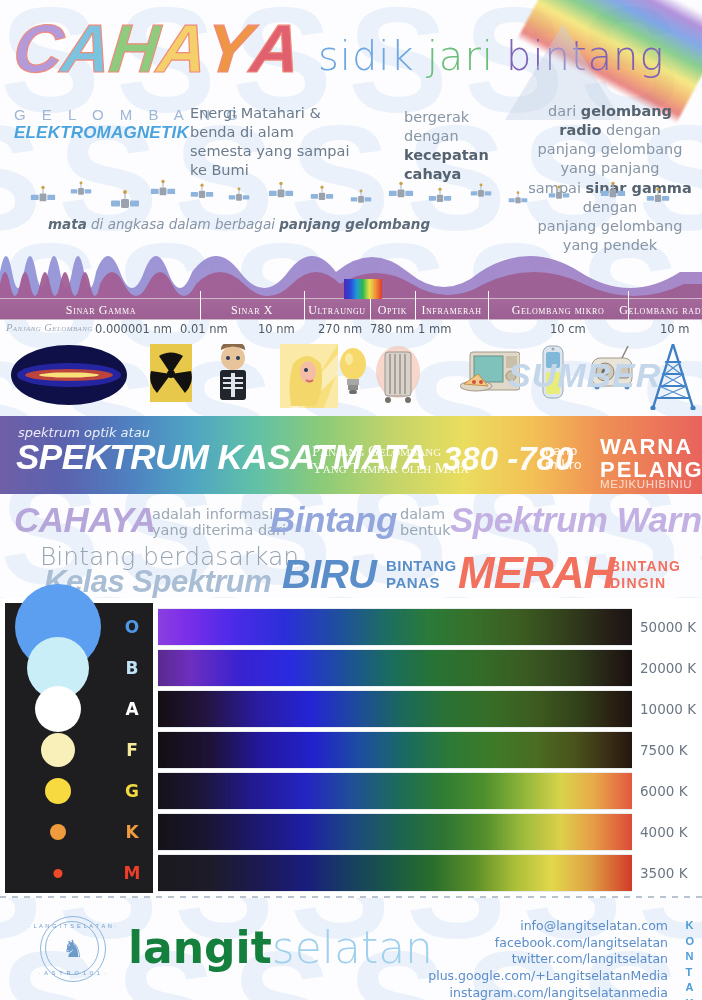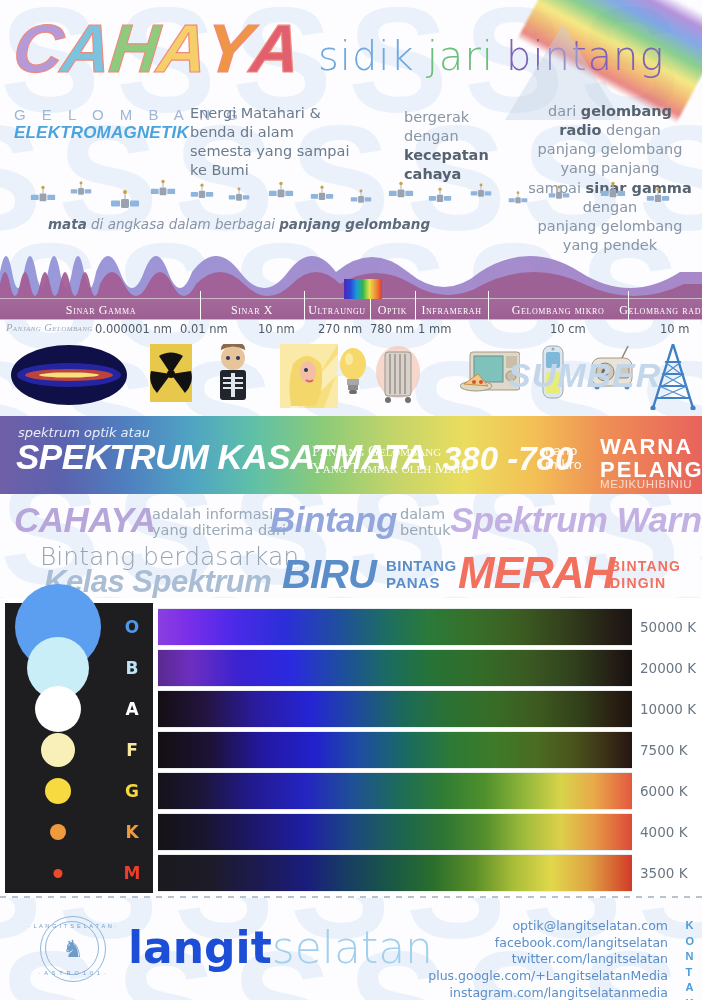--- a/index.html
+++ b/index.html
@@ -151,21 +151,21 @@
   .f-logo-seal2 { position:absolute; left:45px; top:23px; width:56px; height:56px;
     border-radius:50%; border:1px solid #8fb7dd; }
   .seal-txt-top { position:absolute; left:50%; top:6px; transform:translateX(-50%);
     font-size:5.6px; letter-spacing:.7px; color:#6d9ccb; white-space:nowrap; }
   .seal-txt-bot { position:absolute; left:50%; bottom:5px; transform:translateX(-50%);
     font-size:5.6px; letter-spacing:1.2px; color:#6d9ccb; white-space:nowrap; }
   .seal-glyph { position:absolute; left:50%; top:50%; transform:translate(-50%,-50%);
     font-size:24px; color:#6d9ccb; line-height:1; }
   .f-name { position:absolute; left:128px; top:28px; font-size:44px; line-height:1;
     font-weight:300; font-family:"DejaVu Sans", sans-serif; }
-  .f-name b { color:#1d4ed8; font-weight:bold; }
+  .f-name b { color:#15803d; font-weight:bold; }
   .f-name i { color:#9fd0ee; font-style:normal; }
   .f-links { position:absolute; right:34px; top:20px; text-align:right;
     font-size:12.5px; line-height:1.33; color:#5b8ec9; font-family:"DejaVu Sans", sans-serif; }
   .f-kontak { position:absolute; right:8px; top:20px; font-size:11px; font-weight:bold;
     color:#4a9cd8; line-height:1.42; letter-spacing:0; }
 </style>
 </head>
 <body>
 
 <div id="poster">
@@ -617,21 +617,21 @@
     <div class="f-logo-seal">
       <div class="f-logo-seal2" style="left:4px;top:4px;width:54px;height:54px;"></div>
       <div class="seal-txt-top">· L A N G I T S E L A T A N ·</div>
       <div class="seal-glyph">♞</div>
       <div class="seal-txt-bot">· A S T R O 1 0 1 ·</div>
     </div>
     <div class="f-name">
       <b>langit</b><i>selatan</i>
     </div>
     <div class="f-links" id="fLinks">
-        <div>optik@langitselatan.com</div>
+        <div>info@langitselatan.com</div>
         <div>facebook.com/langitselatan</div>
         <div>twitter.com/langitselatan</div>
         <div>plus.google.com/+LangitselatanMedia</div>
         <div>instagram.com/langitselatanmedia</div>
       </div>
     <div class="f-kontak" id="fKontak">
         <div>K</div>
         <div>O</div>
         <div>N</div>
         <div>T</div>

